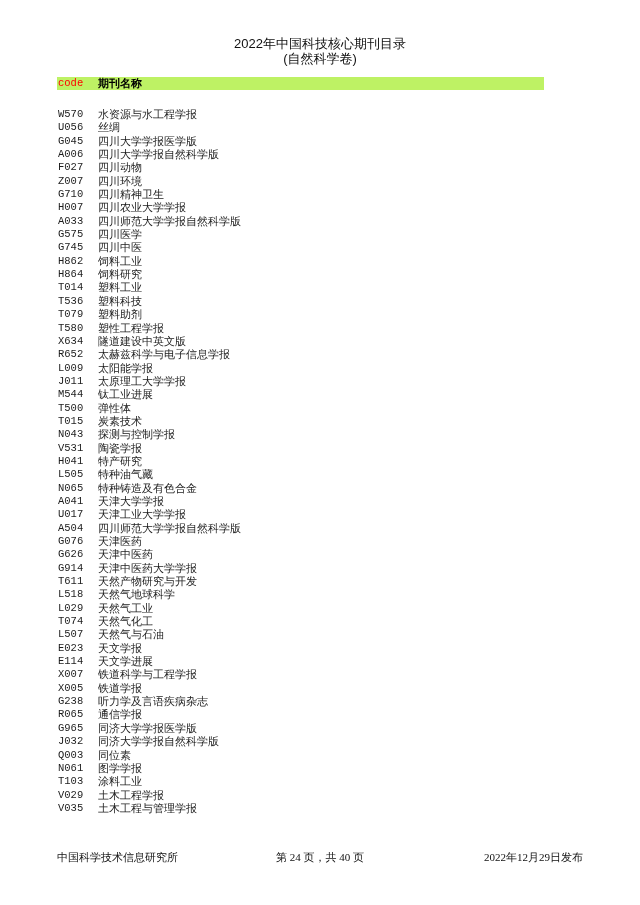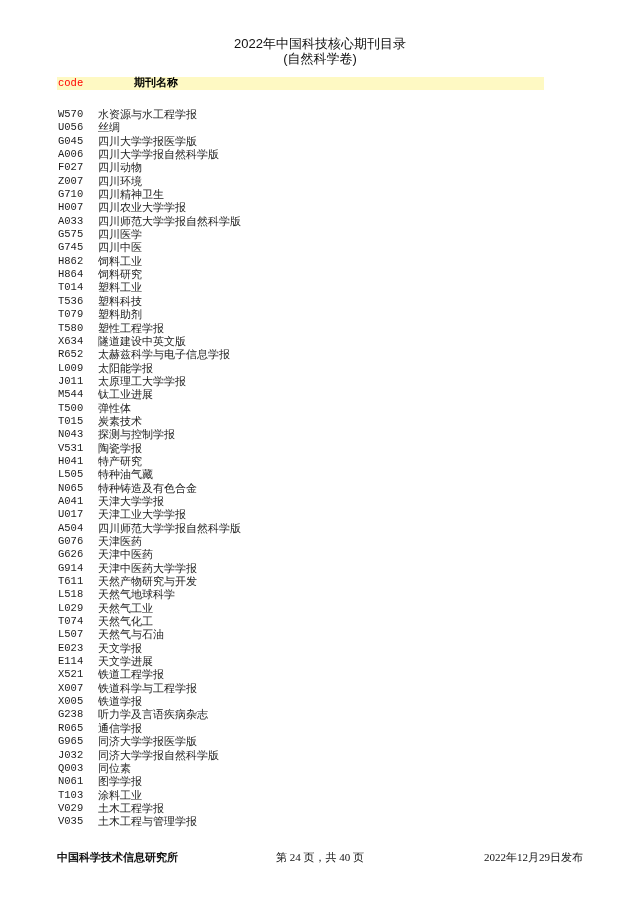--- a/index.html
+++ b/index.html
@@ -38,48 +38,47 @@
     flex: 0 0 41px; width: 41px;
     padding-left: 1px; box-sizing: border-box;
     font-family: "Liberation Mono", "DejaVu Sans Mono", monospace;
     font-size: 10.5px;
     white-space: nowrap;
   }
   .cell-name { flex: 1; white-space: nowrap; }
   .header-row .cell-code { color: #ff0000; }
   .header-row .cell-name {
     font-weight: bold; color: #000000;
-    font-family: Liberation Mono, monospace;
-    margin-left: 36px;
+    font-family: Liberation Sans, sans-serif;
   }
   .rows { margin-top: 18px; }
   .row { display: flex; height: 13.35px; line-height: 13.35px; }
 
   .footer {
     position: absolute;
     top: 851px; left: 57px; width: 526px; height: 14px;
     font-size: 11px; line-height: 13px;
     color: #111111;
   }
-  .footer-left   { position: absolute; left: 0; top: 0; white-space: nowrap; font-weight: bold; }
+  .footer-left   { position: absolute; left: 0; top: 0; white-space: nowrap; }
   .footer-center { position: absolute; left: 0; top: 0; width: 100%; text-align: center; white-space: nowrap; }
   .footer-right  { position: absolute; right: 0; top: 0; white-space: nowrap; }
 </style>
 </head>
 <body>
 
 <div class="page">
 
   <div class="title-block">
     <div class="title">2022年中国科技核心期刊目录</div>
     <div class="subtitle">(自然科学卷)</div>
   </div>
 
   <div class="journal-table">
-    <div class="header-row" style="background: #fef9c3;">
+    <div class="header-row" style="background: #bef264;">
       <span class="cell-code" style="color: rgb(255, 0, 0);">code</span>
       <span class="cell-name">期刊名称</span>
     </div>
     <div class="rows">
         <div class="row">
           <span class="cell-code">W570</span>
           <span class="cell-name">水资源与水工程学报</span>
         </div>
         <div class="row">
           <span class="cell-code">U056</span>
@@ -237,24 +236,20 @@
           <span class="cell-code">L507</span>
           <span class="cell-name">天然气与石油</span>
         </div>
         <div class="row">
           <span class="cell-code">E023</span>
           <span class="cell-name">天文学报</span>
         </div>
         <div class="row">
           <span class="cell-code">E114</span>
           <span class="cell-name">天文学进展</span>
-        </div>
-        <div class="row">
-          <span class="cell-code">X521</span>
-          <span class="cell-name">铁道工程学报</span>
         </div>
         <div class="row">
           <span class="cell-code">X007</span>
           <span class="cell-name">铁道科学与工程学报</span>
         </div>
         <div class="row">
           <span class="cell-code">X005</span>
           <span class="cell-name">铁道学报</span>
         </div>
         <div class="row">

